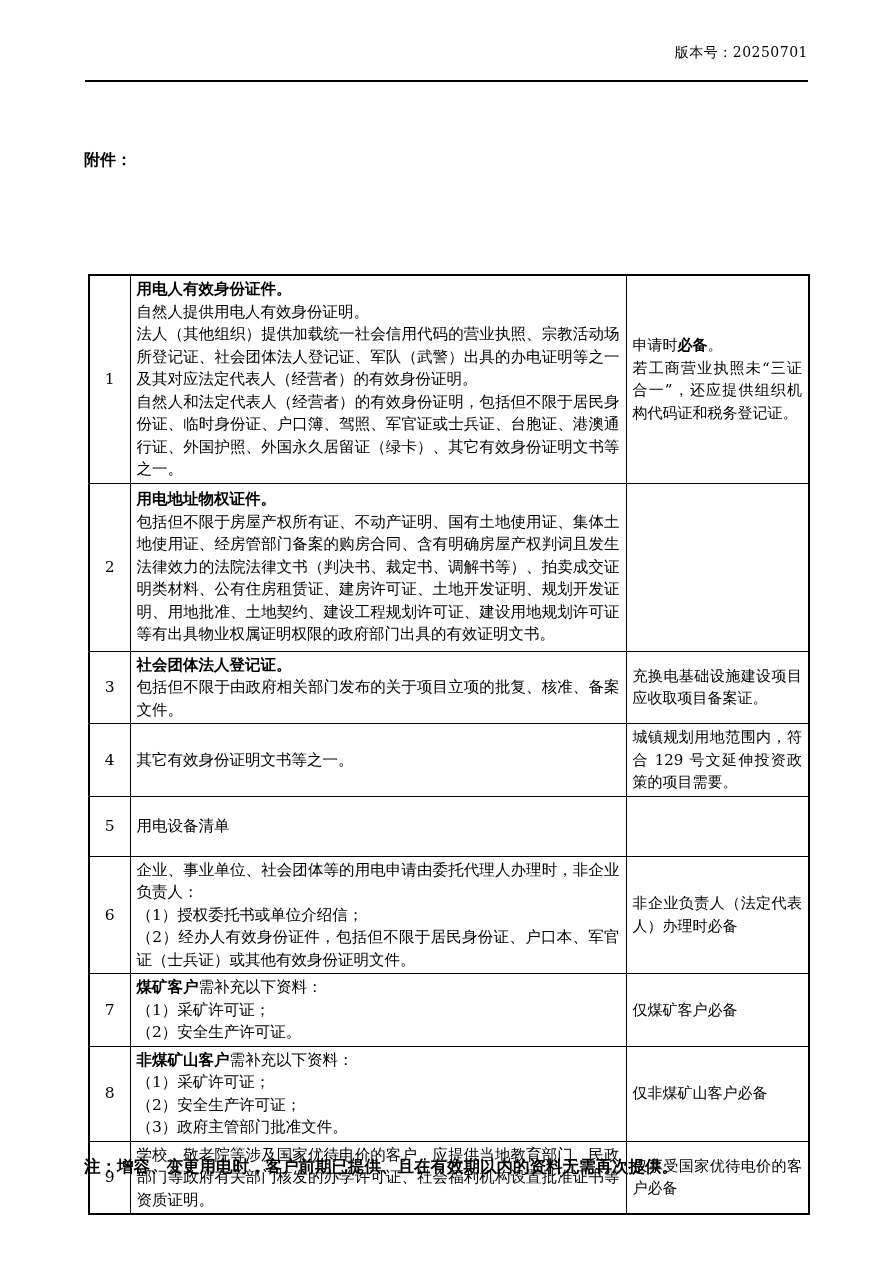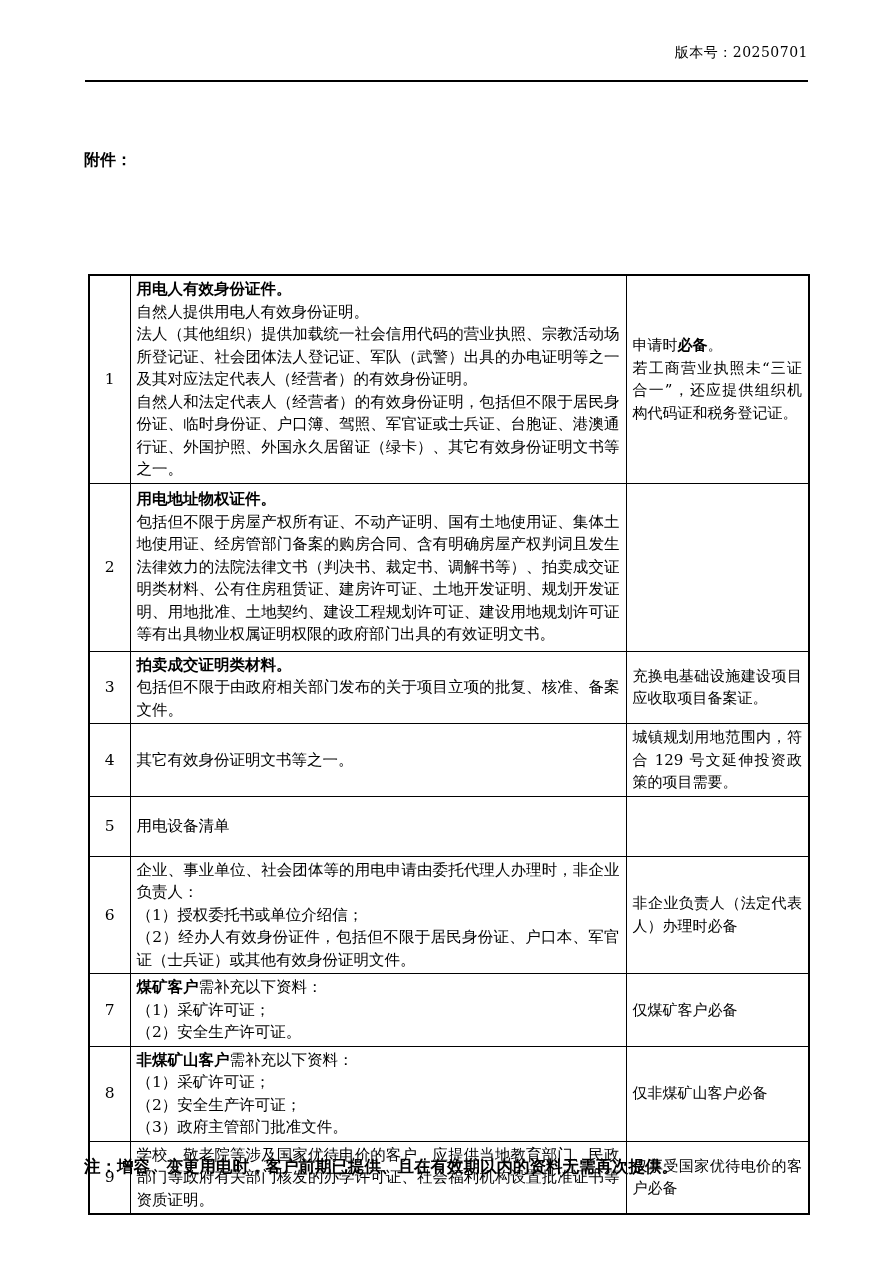--- a/index.html
+++ b/index.html
@@ -125,21 +125,21 @@
       <td class="namecell">
         <div class="para btitle">用电地址物权证件。</div>
         <div class="para">包括但不限于房屋产权所有证、不动产证明、国有土地使用证、集体土地使用证、经房管部门备案的购房合同、含有明确房屋产权判词且发生法律效力的法院法律文书（判决书、裁定书、调解书等）、拍卖成交证明类材料、公有住房租赁证、建房许可证、土地开发证明、规划开发证明、用地批准、土地契约、建设工程规划许可证、建设用地规划许可证等有出具物业权属证明权限的政府部门出具的有效证明文书。</div>
       </td>
       <td class="remarkcell"></td>
     </tr>
 
     <tr style="height:62px">
       <td class="numcell">3</td>
       <td class="namecell">
-        <div class="para btitle">拍卖成交证明类材料。</div>
+        <div class="para btitle">社会团体法人登记证。</div>
         <div class="para">包括但不限于由政府相关部门发布的关于项目立项的批复、核准、备案文件。</div>
       </td>
       <td class="remarkcell">充换电基础设施建设项目应收取项目备案证。</td>
     </tr>
 
     <tr style="height:64px">
       <td class="numcell">4</td>
       <td class="namecell">
         <div class="para">其它有效身份证明文书等之一。</div>
       </td>

